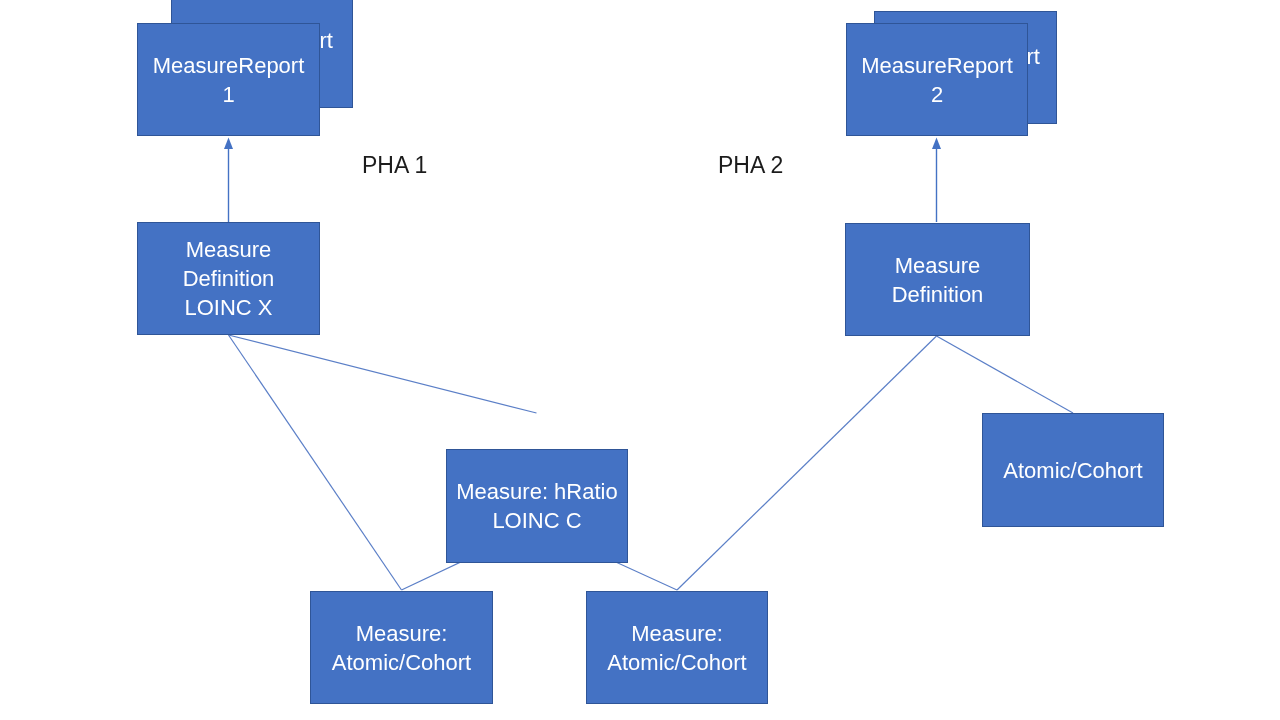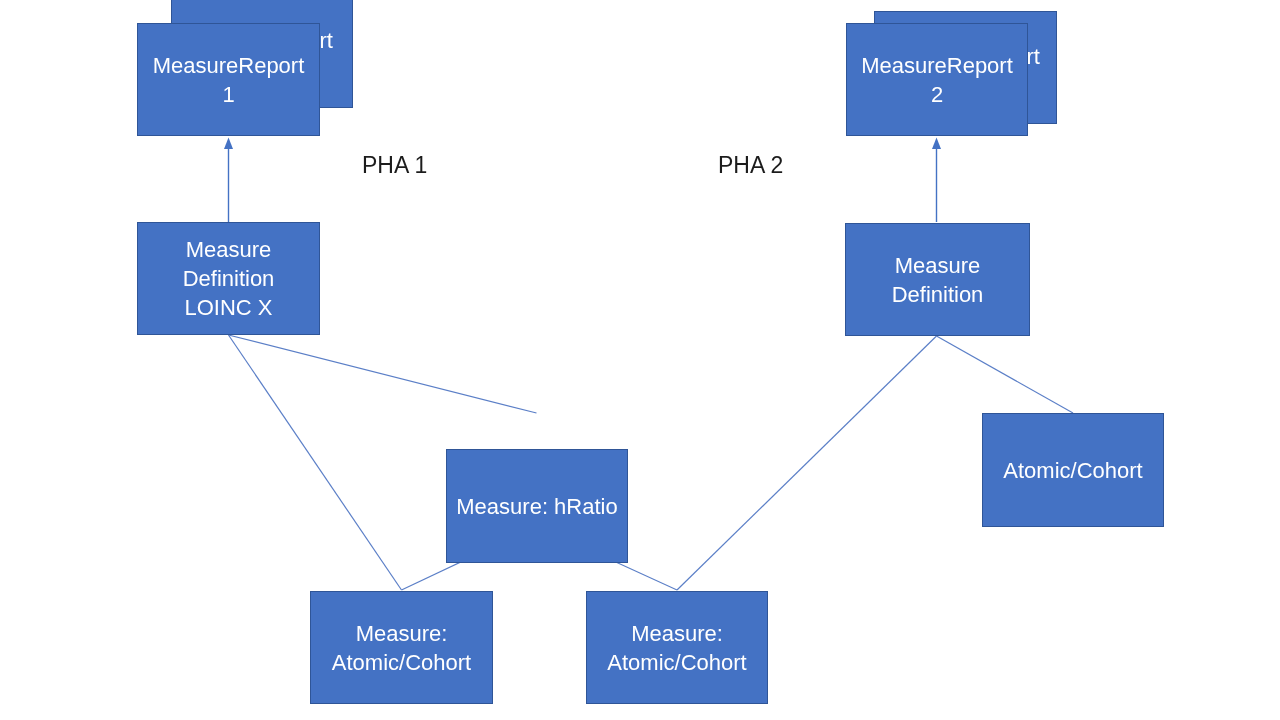--- a/index.html
+++ b/index.html
@@ -93,20 +93,21 @@
     <div>Definition</div>
     <div>LOINC X</div>
   </div>
   <div class="node" style="left:845px; top:223px; width:185px; height:113px;">
     <div>Measure</div>
     <div>Definition</div>
   </div>
 
   <div class="node" style="left:446px; top:413px; width:182px; height:114px;margin-top:36px;">
     <div>Measure: hRatio</div>
+    <div>LOINC C</div>
   </div>
   <div class="node" style="left:982px; top:413px; width:182px; height:114px;">
     <div>Atomic/Cohort</div>
   </div>
 
   <div class="node" style="left:310px; top:591px; width:183px; height:113px;">
     <div>Measure:</div>
     <div>Atomic/Cohort</div>
   </div>
   <div class="node" style="left:586px; top:591px; width:182px; height:113px;">

